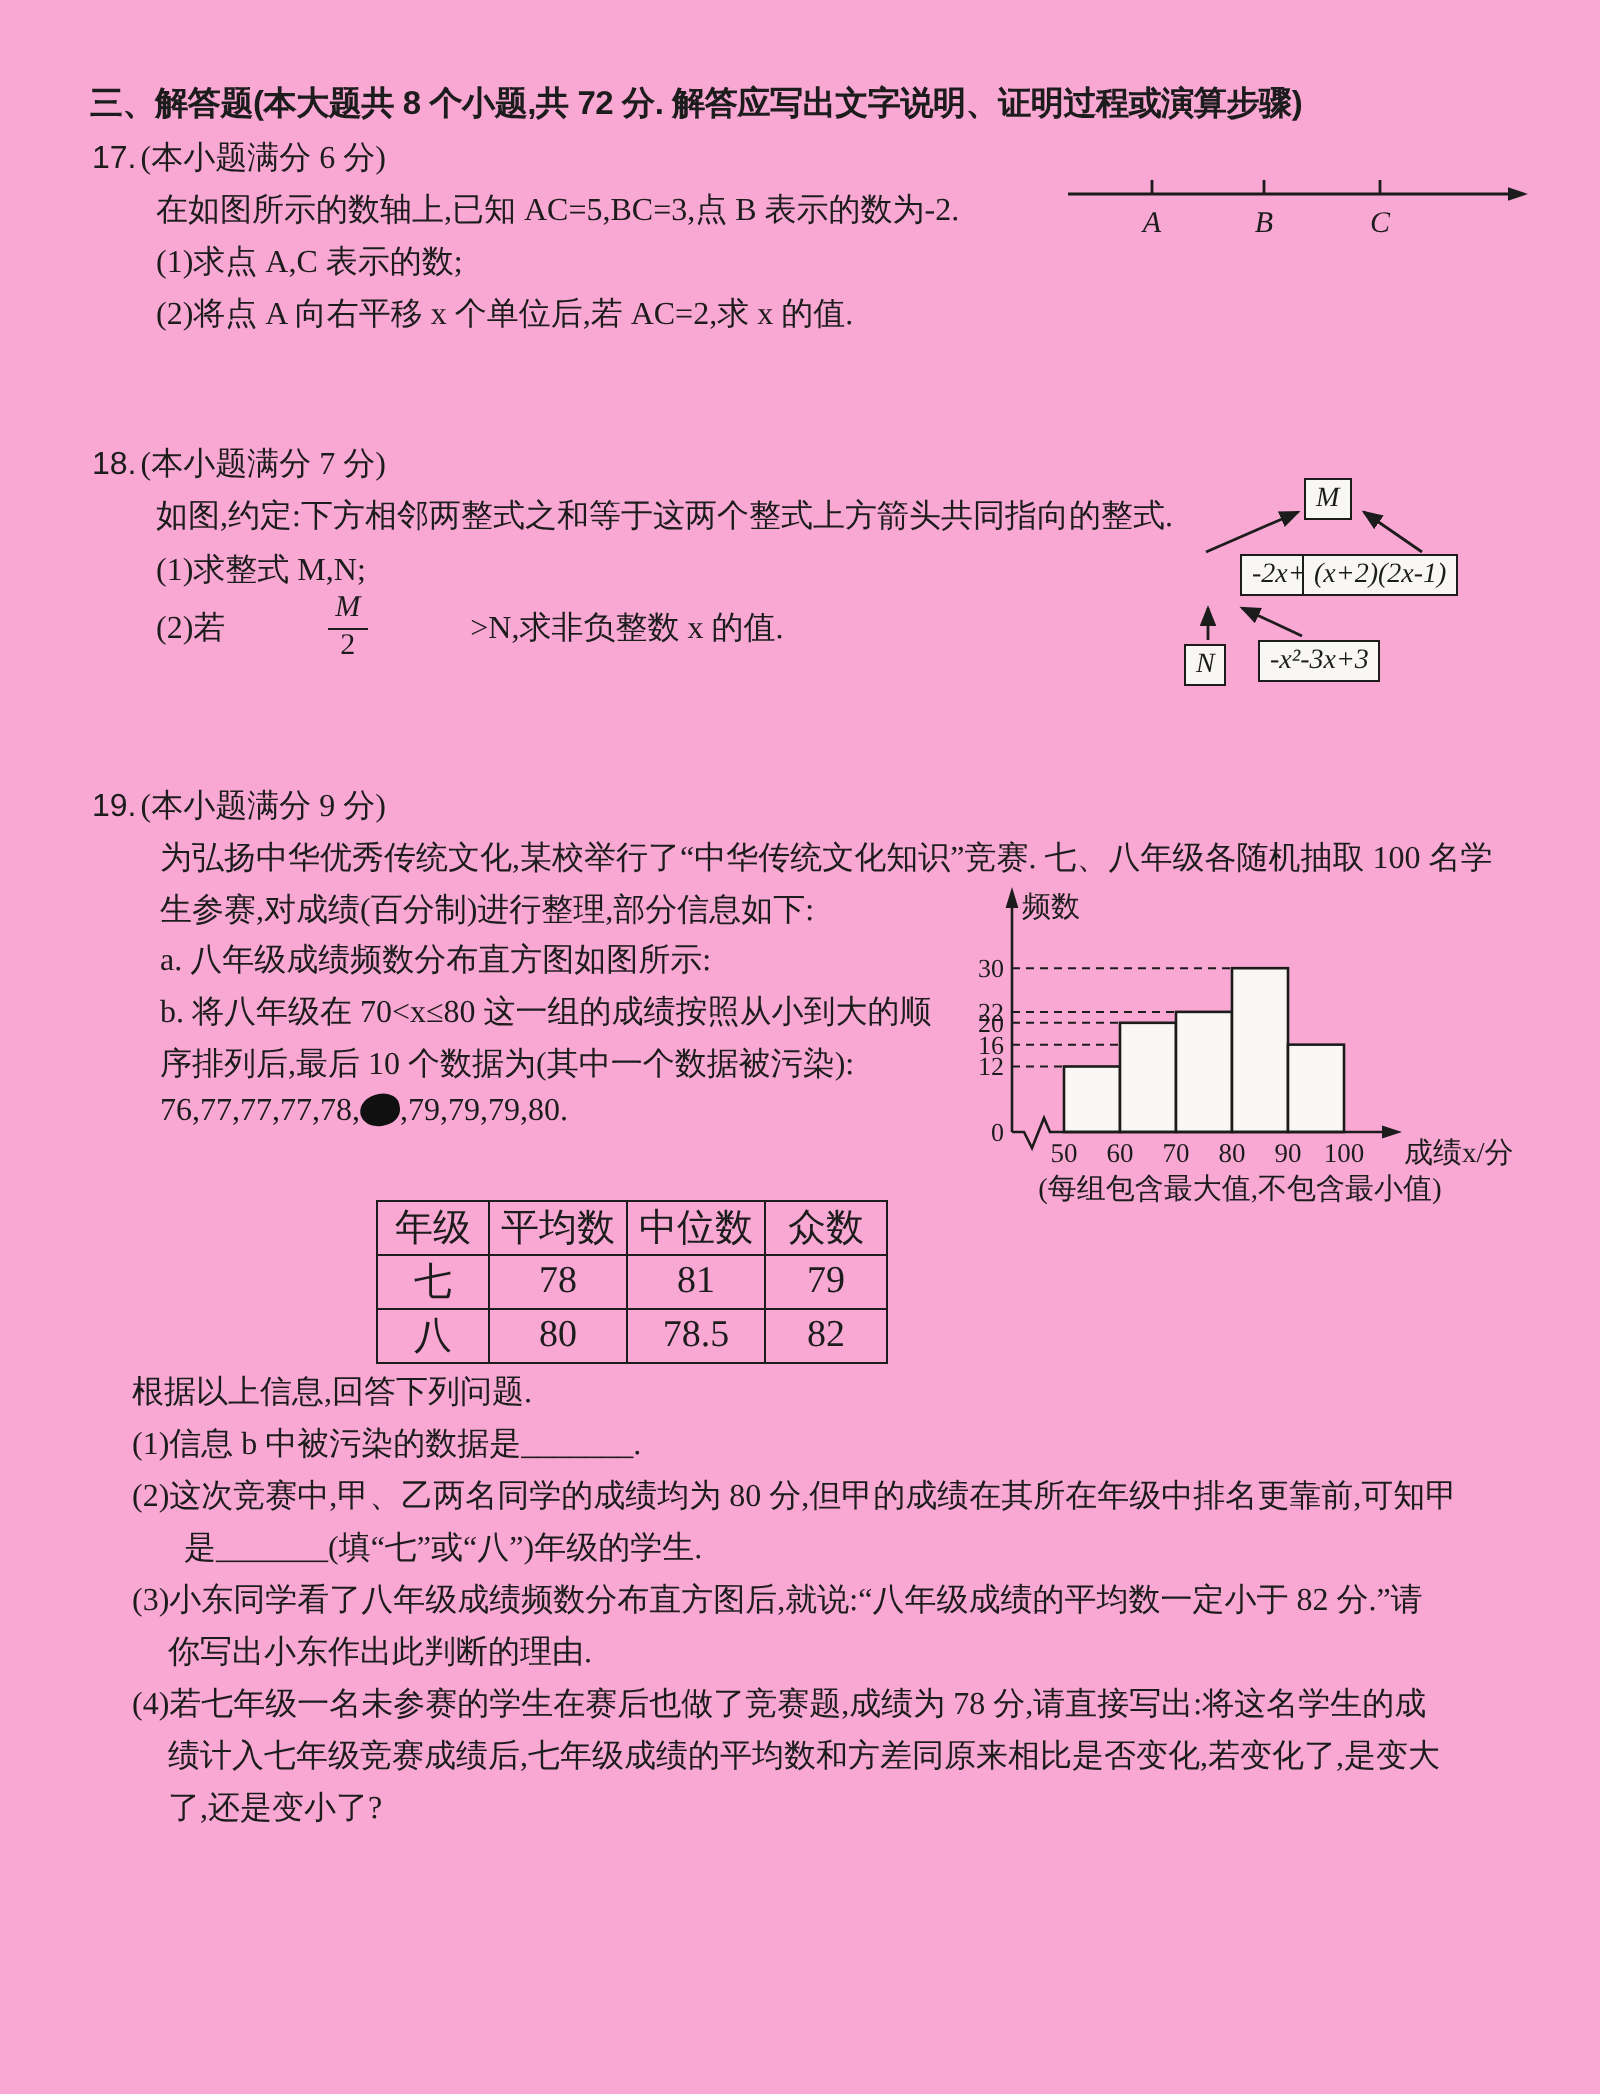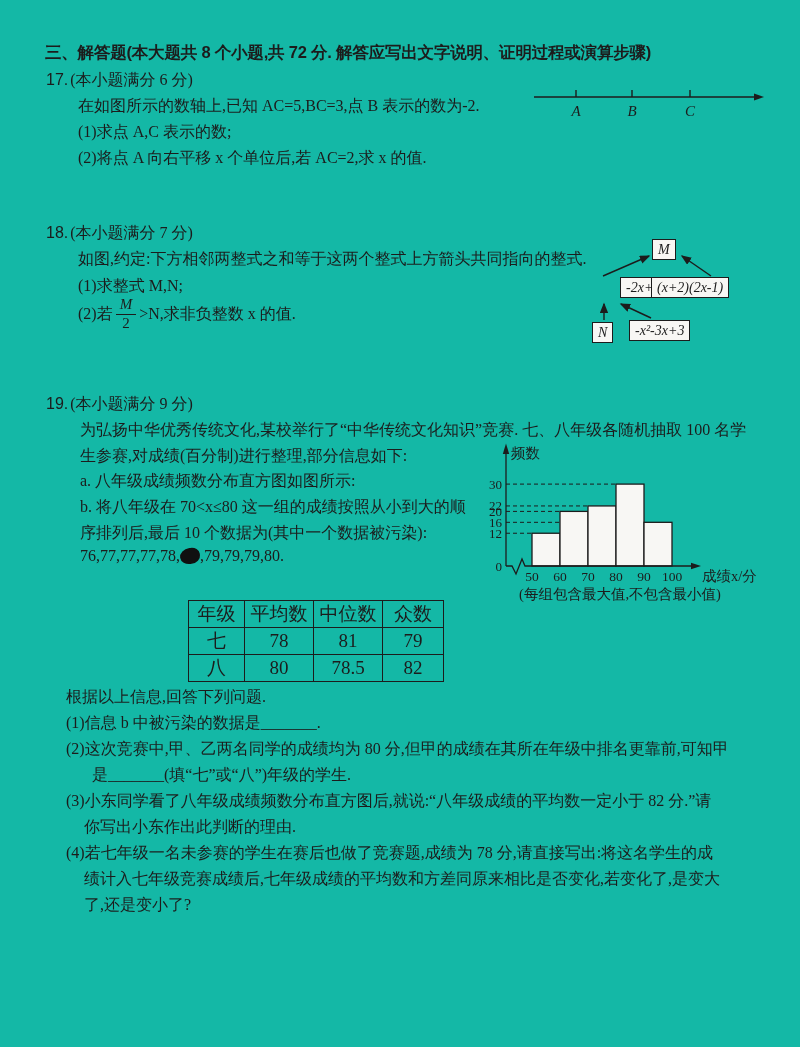--- a/index.html
+++ b/index.html
@@ -1,26 +1,26 @@
 <!DOCTYPE html>
 <html><head>
 <meta charset="utf-8">
 <style>
   html,body{margin:0;padding:0;background:#e9e8e6;}
   .page{
     position:relative;width:800px;height:1047px;margin:0 auto;
-    background:#14b8a6;color:#1c1c1c;
+    background:#f9a8d4;color:#1c1c1c;
     font-family:"Liberation Serif","DejaVu Serif",serif;
     overflow:hidden;
   }
   .t{position:absolute;white-space:nowrap;font-size:16px;line-height:20px;}
   .head{font-family:"Liberation Sans","DejaVu Sans",sans-serif;font-weight:bold;font-size:16.5px;letter-spacing:-0.2px;}
   .pnum{font-family:"Liberation Sans","DejaVu Sans",sans-serif;font-weight:normal;margin-right:2px;}
   .blot{display:inline-block;width:20px;height:16px;background:#101010;border-radius:55% 45% 50% 50%;vertical-align:-3px;transform:rotate(-8deg);}
-  .fracline{position:absolute;display:flex;align-items:center;font-size:16px;}
+  .fracline{position:absolute;display:flex;align-items:center;font-size:16px;gap:48px;}
   .frac{display:inline-flex;flex-direction:column;align-items:center;line-height:1.05;margin:0 3px;font-size:15px;}
   .frac .num{font-style:italic;padding:0 4px 1px 4px;border-bottom:1.3px solid #1c1c1c;}
   .frac .den{padding-top:1px;}
   table.stats{position:absolute;left:188px;top:600px;border-collapse:collapse;font-size:19px;}
   table.stats td,table.stats th{border:1.2px solid #1c1c1c;font-weight:normal;text-align:center;padding:0;height:23px;}
   .c1{width:55px;} .c2{width:68px;} .c3{width:68px;} .c4{width:60px;}
   svg text{fill:#1c1c1c;font-family:"Liberation Serif","DejaVu Serif",serif;}
   .diag{position:absolute;left:573px;top:230px;width:195px;height:122px;}
   .dbox{position:absolute;border:1.3px solid #1c1c1c;padding:1px 5px;font-size:14px;font-style:italic;line-height:17px;background:#f8f7f4;white-space:nowrap;}
   .caption{position:absolute;left:455px;top:585px;width:330px;text-align:center;font-size:14.5px;}

